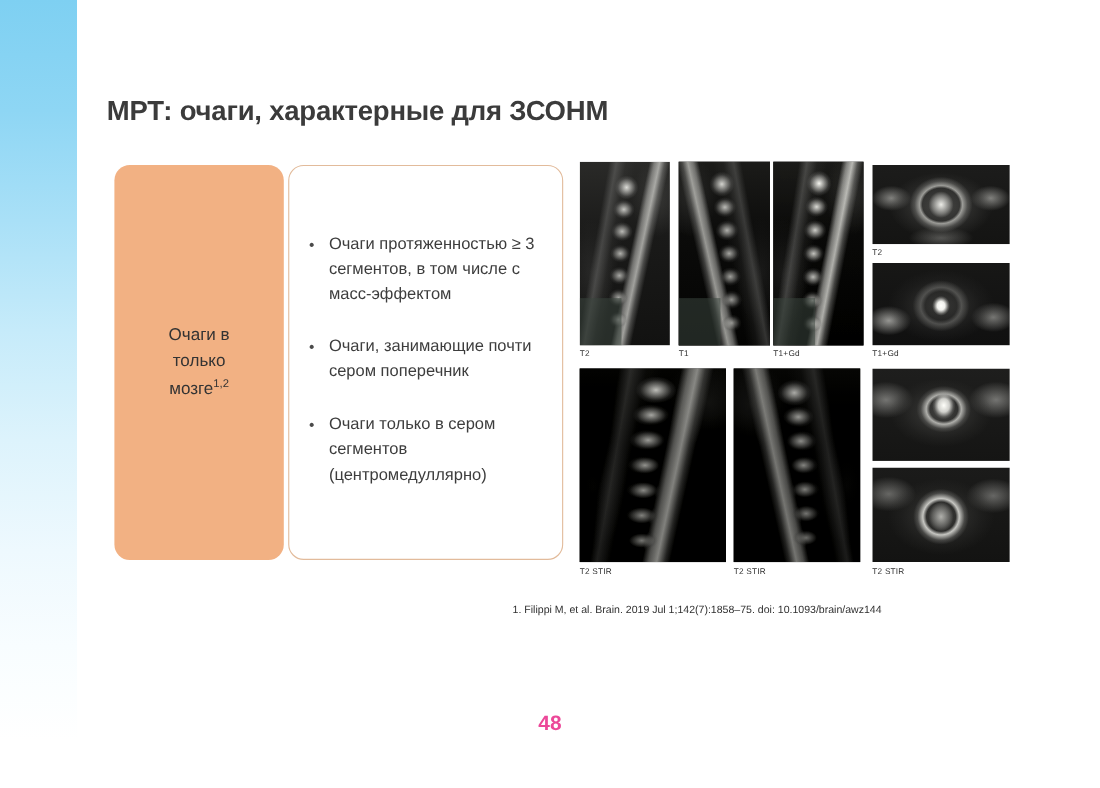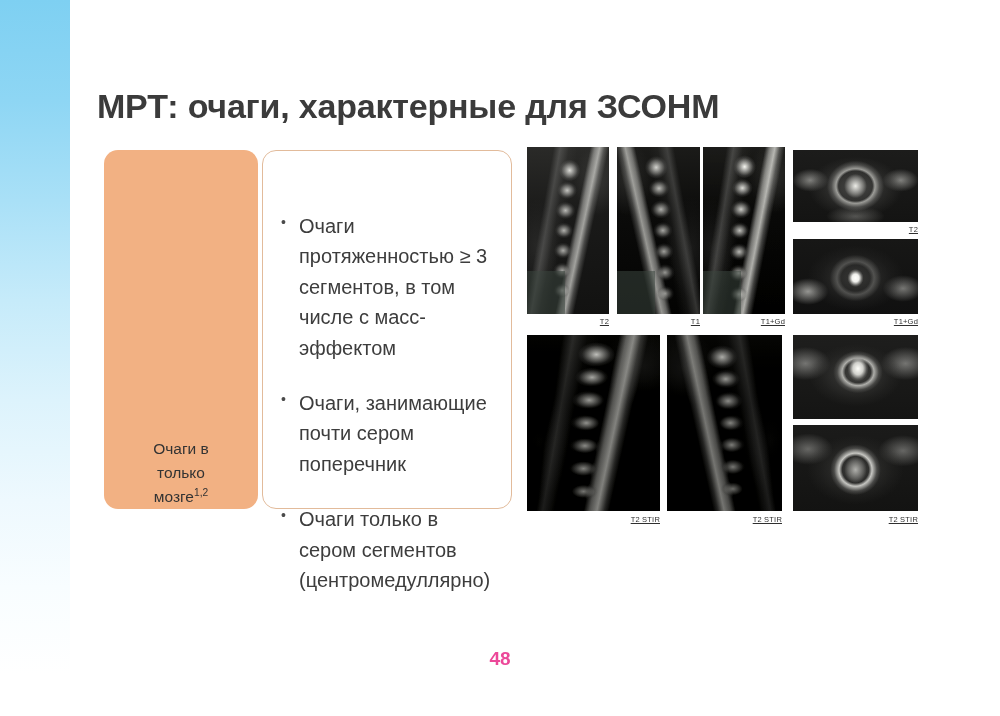--- a/index.html
+++ b/index.html
@@ -36,39 +36,39 @@
                 #f8fdff 82%,
                 #ffffff 94%,
                 #ffffff 100%);
   }
 
   
   .slide-title {
     position: absolute;
     left: 97px;
     top: 87px;
-    font-size: 34px;
+    font-size: 25px;
     font-weight: bold;
     color: #3b3b3b;
     letter-spacing: -0.2px;
     white-space: nowrap;
   }
 
   
   .callout-box {
     position: absolute;
     left: 104px;
     top: 150px;
     width: 154px;
     height: 359px;
     background: #f2b183;
     border-radius: 14px;
     box-sizing: border-box;
     display: flex;
-    align-items: flex-end;
+    align-items: center;
     justify-content: center;
   }
   .callout-text {
     font-size: 15.5px;
     line-height: 1.55;
     color: #333333;
     text-align: center;
     padding: 0 10px;
   }
   .callout-text sup {
@@ -99,21 +99,21 @@
     width: 18px;
     flex: 0 0 18px;
     font-size: 14px;
     line-height: 1.5;
     color: #4a4a4a;
     text-align: left;
     padding-top: 1px;
   }
   .bullet-text {
     flex: 1 1 auto;
-    font-size: 20px;
+    font-size: 15px;
     line-height: 1.52;
     color: #3d3d3d;
   }
 
   
   .mri-figure {
     position: absolute;
     left: 525px;
     top: 147px;
     width: 395px;
@@ -121,24 +121,23 @@
   }
   .mri-tile {
     position: absolute;
     overflow: hidden;
     background: #0a0a0a;
   }
   .mri-caption {
     position: absolute;
     font-size: 7.5px;
     color: #2f2f2f;
-    text-align: right;
+    text-align: left;
     letter-spacing: 0.2px;
     white-space: nowrap;
-    text-decoration: underline;
   }
 
   
   .mri-sag {
     width: 100%;
     height: 100%;
     background:
       radial-gradient(ellipse 18% 9% at 52% 14%, rgba(235,235,230,0.92) 0%, rgba(120,120,118,0.30) 55%, rgba(0,0,0,0) 72%),
       radial-gradient(ellipse 16% 7% at 49% 26%, rgba(225,225,220,0.85) 0%, rgba(110,110,108,0.25) 58%, rgba(0,0,0,0) 74%),
       radial-gradient(ellipse 16% 7% at 47% 38%, rgba(220,220,215,0.82) 0%, rgba(105,105,103,0.25) 58%, rgba(0,0,0,0) 74%),
@@ -319,17 +318,18 @@
     </div>
 
     <div class="mri-tile" style="left:268px; top:278px; width:125px; height:86px;">
       <div class="mri-ax stir-b"></div>
     </div>
     <div class="mri-caption" style="left:268px; top:368px; width:125px;">T2 STIR</div>
 
   </div>
 
   <div class="references">
+    <div>1. Filippi M, et al. Brain. 2019 Jul 1;142(7):1858–75. doi: 10.1093/brain/awz144</div>
   </div>
 
   <div class="page-number">48</div>
 
 </div>
 
 </body></html>

